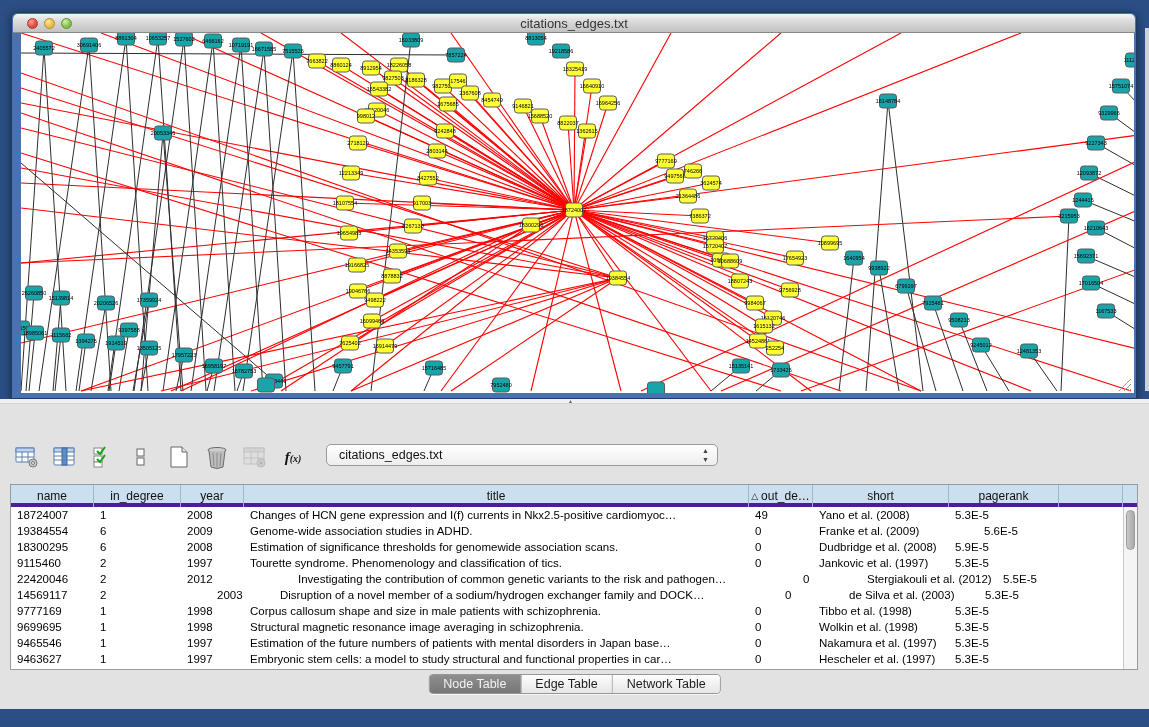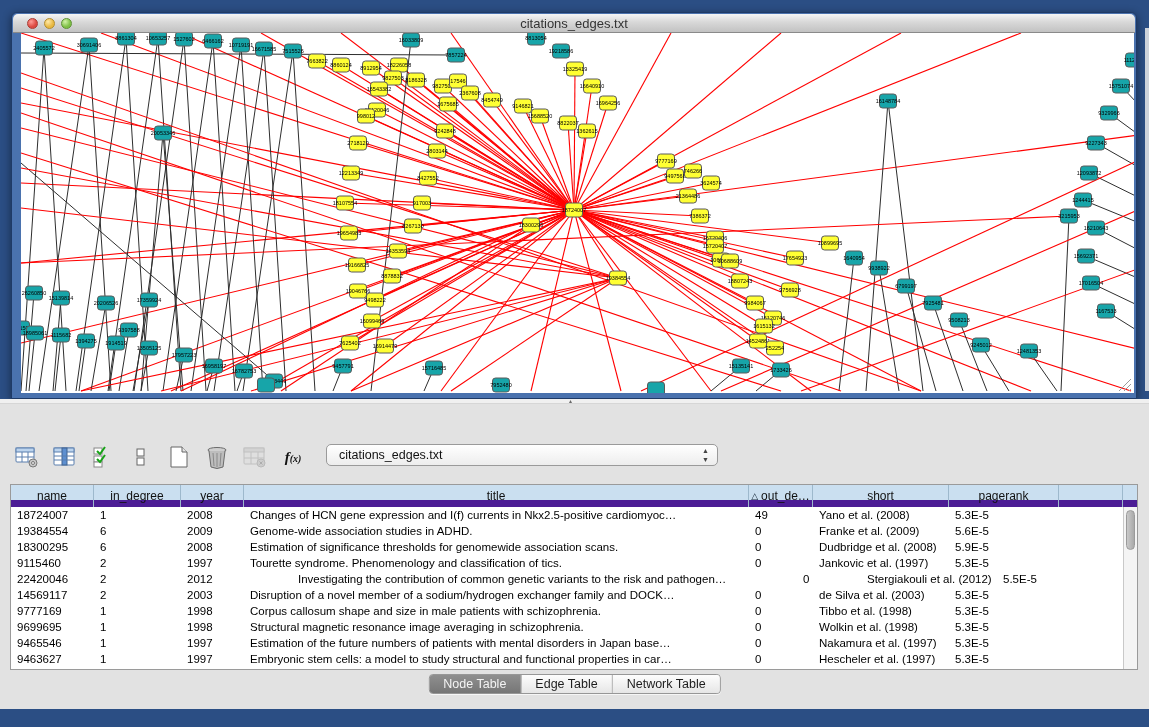--- a/index.html
+++ b/index.html
@@ -47,21 +47,21 @@
   .tool.disabled { opacity:.45; }
   #fx-label { font-family:"Liberation Serif", serif; font-style:italic; font-weight:bold; font-size:15px; color:#111; }
   #fx-label small { font-size:10px; }
   #table-combo { position:relative; margin-left:8px; width:392px; height:22px;
     background:linear-gradient(#ffffff,#ededed); border:1px solid #9a9a9a; border-radius:5px;
     font-size:12.5px; color:#111; line-height:20px; padding-left:12px; }
   #combo-arrows { position:absolute; right:8px; top:1px; font-size:7px; color:#444; line-height:9px; text-align:center; }
 
   #data-table { position:absolute; left:10px; top:80px; width:1128px; height:186px;
     background:#ffffff; border:1px solid #9a9a9a; }
-  #thead { display:flex; height:22px; background:#cadff0; border-bottom:7px solid #4c1d95; }
+  #thead { display:flex; height:22px; background:#cadff0; border-bottom:4px solid #4c1d95; }
   .th { height:22px; border-right:1px solid #9db8cc; font-size:12px; color:#111;
     display:flex; align-items:center; justify-content:center; overflow:hidden; white-space:nowrap; }
   .th .sort-glyph { font-size:9px; margin-right:3px; color:#123; }
   #tbody { position:absolute; left:0; top:22px; right:14px; bottom:0; overflow:hidden; }
   .tr { display:flex; height:16px; }
   .td { font-size:11.5px; color:#000; line-height:16px; padding-left:6px;
     overflow:hidden; white-space:nowrap; }
   #vscroll { position:absolute; right:0; top:22px; width:14px; bottom:0;
     background:#f4f4f4; border-left:1px solid #c9c9c9; }
   #vthumb { position:absolute; left:2px; top:3px; width:9px; height:40px; border-radius:5px;
@@ -856,21 +856,21 @@
             <div class="td" style="width: 136px;">Yano et al. (2008)</div>
             <div class="td" style="width: 110px;">5.3E-5</div>
           </div>
           <div class="tr">
             <div class="td" style="width: 83px;">19384554</div>
             <div class="td" style="width: 87px;">6</div>
             <div class="td" style="width: 63px;">2009</div>
             <div class="td" style="width: 505px;">Genome-wide association studies in ADHD.</div>
             <div class="td" style="width: 64px;">0</div>
             <div class="td" style="width: 136px;">Franke et al. (2009)</div>
-            <div class="td" style="width: 110px;">5.6E-5</div>
+            <div class="td" style="width: 110px; margin-left: 29px;">5.6E-5</div>
           </div>
           <div class="tr">
             <div class="td" style="width: 83px;">18300295</div>
             <div class="td" style="width: 87px;">6</div>
             <div class="td" style="width: 63px;">2008</div>
             <div class="td" style="width: 505px;">Estimation of significance thresholds for genomewide association scans.</div>
             <div class="td" style="width: 64px;">0</div>
             <div class="td" style="width: 136px;">Dudbridge et al. (2008)</div>
             <div class="td" style="width: 110px;">5.9E-5</div>
           </div>
@@ -888,21 +888,21 @@
             <div class="td" style="width: 87px;">2</div>
             <div class="td" style="width: 63px;">2012</div>
             <div class="td" style="width: 505px; margin-left: 48px;">Investigating the contribution of common genetic variants to the risk and pathogen…</div>
             <div class="td" style="width: 64px;">0</div>
             <div class="td" style="width: 136px;">Stergiakouli et al. (2012)</div>
             <div class="td" style="width: 110px;">5.5E-5</div>
           </div>
           <div class="tr">
             <div class="td" style="width: 83px;">14569117</div>
             <div class="td" style="width: 87px;">2</div>
-            <div class="td" style="width: 63px;">2003</div>
+            <div class="td" style="width: 63px; margin-left: 30px;">2003</div>
             <div class="td" style="width: 505px;">Disruption of a novel member of a sodium/hydrogen exchanger family and DOCK…</div>
             <div class="td" style="width: 64px;">0</div>
             <div class="td" style="width: 136px;">de Silva et al. (2003)</div>
             <div class="td" style="width: 110px;">5.3E-5</div>
           </div>
           <div class="tr">
             <div class="td" style="width: 83px;">9777169</div>
             <div class="td" style="width: 87px;">1</div>
             <div class="td" style="width: 63px;">1998</div>
             <div class="td" style="width: 505px;">Corpus callosum shape and size in male patients with schizophrenia.</div>

